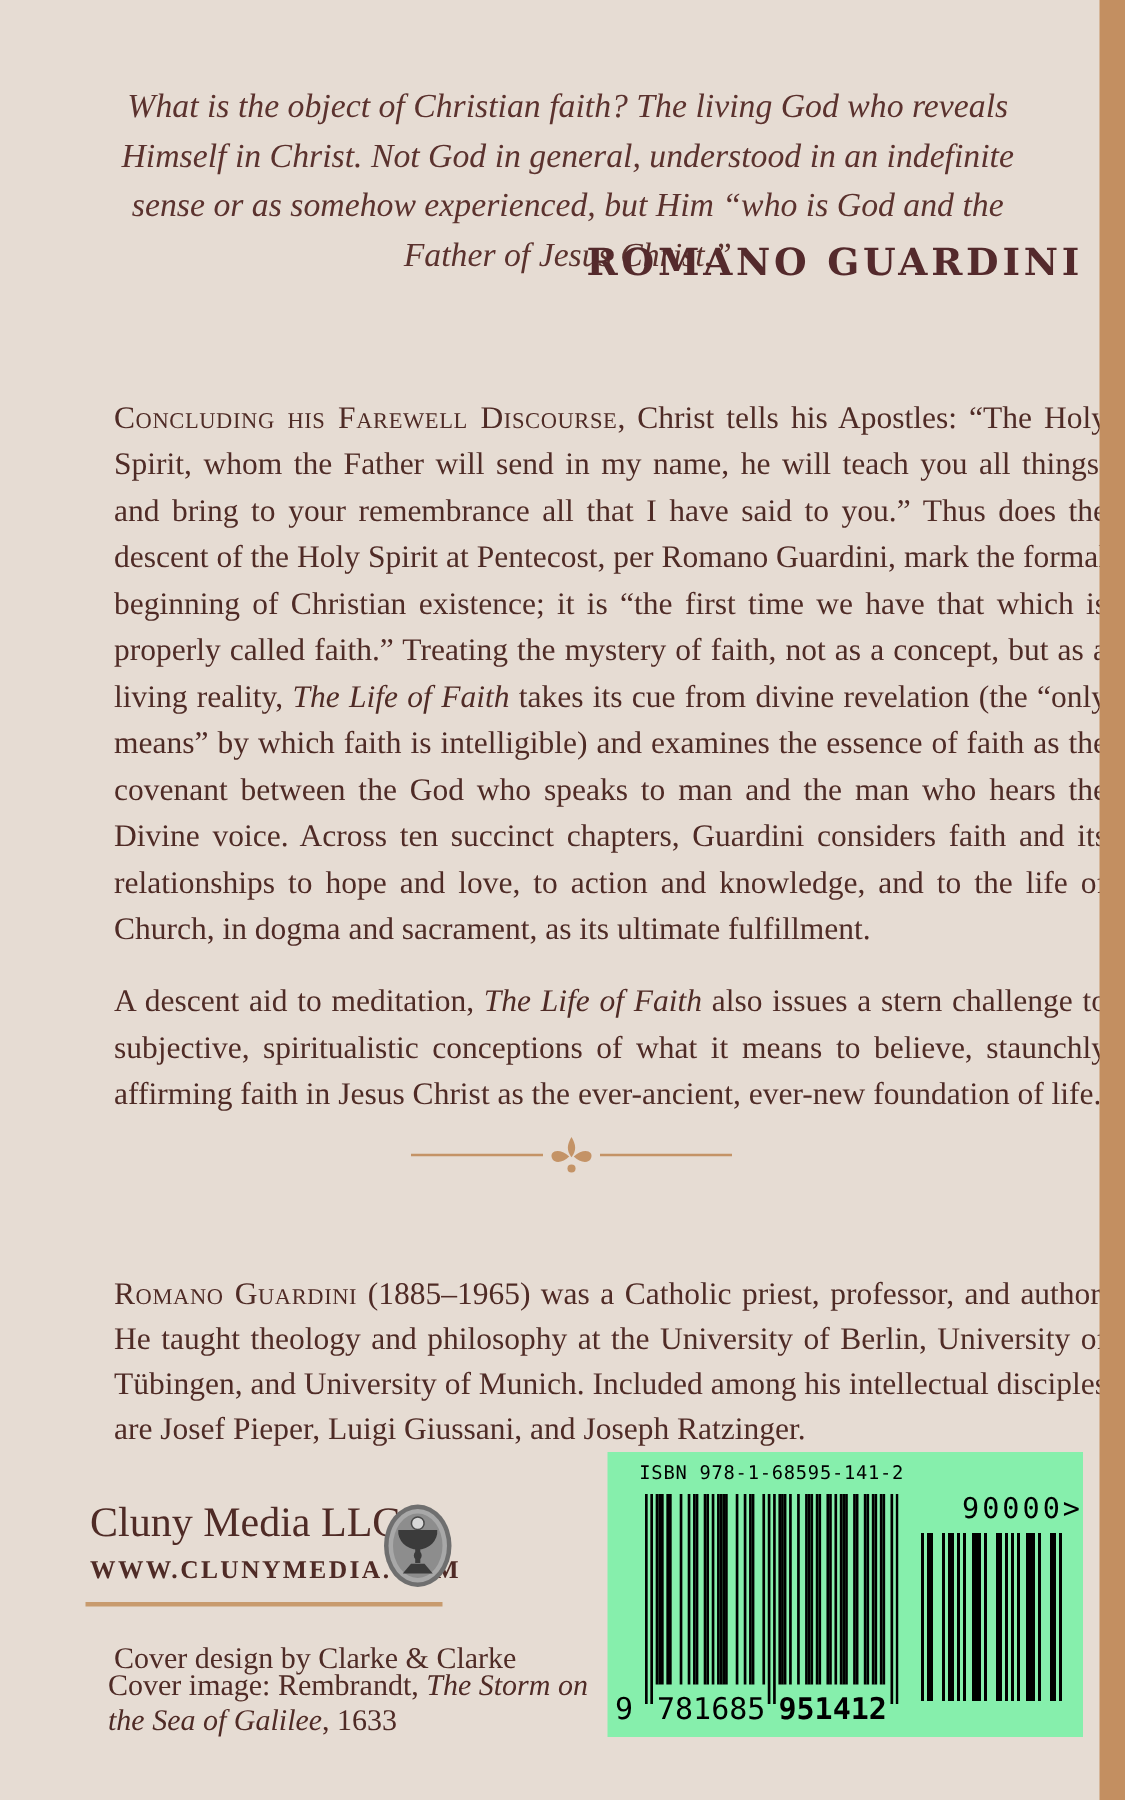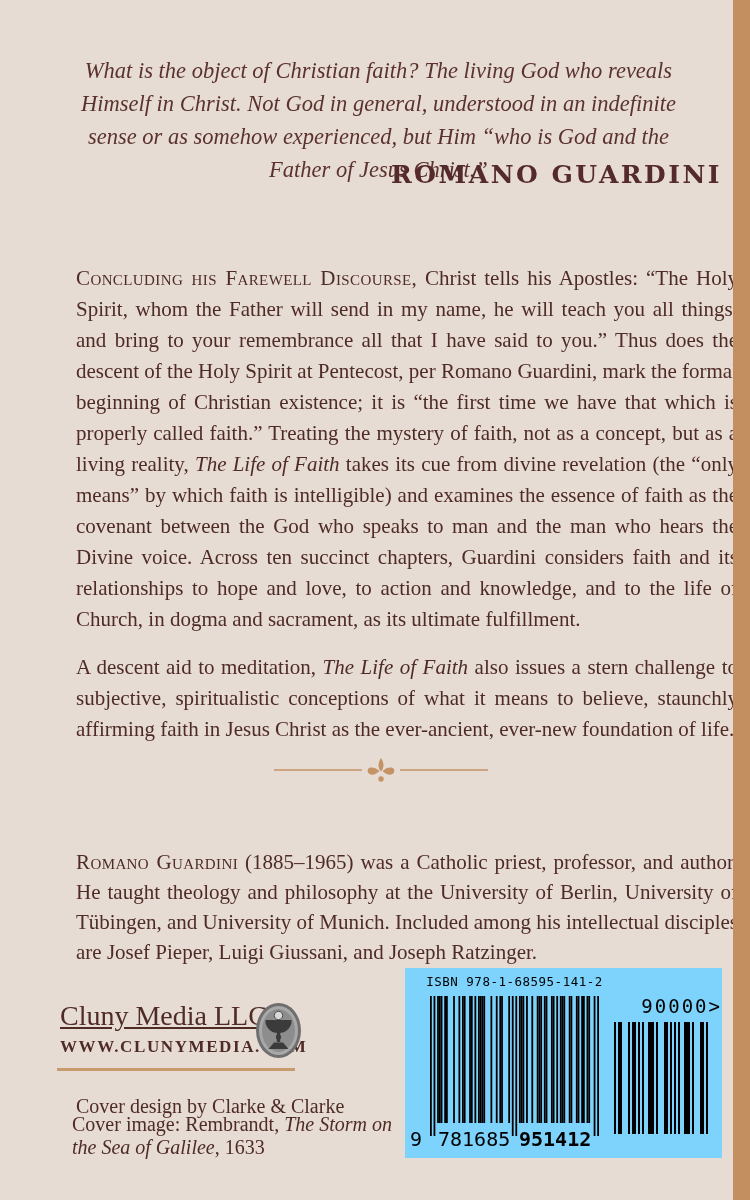--- a/index.html
+++ b/index.html
@@ -17,30 +17,30 @@
         text-align:justify;margin:16px;}
   .p1{top:247px;}
   .p2{top:636px;}
   .bio{top:831px;line-height:30px;}
 
   .italic{font-style:italic;}
   .smallcaps{font-variant:small-caps;letter-spacing:0.4px;}
 
   .ornament{position:absolute;left:262px;top:757px;width:214px;height:28px;}
 
-  .pub-name{position:absolute;left:48px;top:1000px;font-size:28px;text-decoration:underline;}
+  .pub-name{position:absolute;left:48px;top:1000px;font-size:28px;}
   .pub-url{position:absolute;left:48px;top:1037px;font-size:17px;font-weight:700;
            letter-spacing:1.6px;}
   .logo{position:absolute;left:243px;top:1002px;width:47px;height:57px;}
   .credit-divider{position:absolute;left:45px;top:1068px;width:238px;height:3px;background:#c89b6e;}
   .credit-line1{position:absolute;left:48px;top:1079px;font-size:20px;margin:16px;}
   .credit-line2{position:absolute;left:48px;top:1101px;width:322px;font-size:20px;
                 line-height:23px;margin:12px;}
 
-  .barcode-box{position:absolute;left:393px;top:968px;width:317px;height:190px;background:#7dd3fc;}
+  .barcode-box{position:absolute;left:393px;top:968px;width:317px;height:190px;background:#86efac;}
   .isbn-label{position:absolute;left:18px;top:6px;width:183px;text-align:center;
               font-family:"DejaVu Sans Mono",monospace;font-size:12.5px;letter-spacing:0.5px;
               color:#000;white-space:nowrap;}
   .main-bars{position:absolute;left:25px;top:28px;}
   .supp-bars{position:absolute;left:209px;top:54px;}
   .supp-label{position:absolute;left:200px;top:27px;width:117px;text-align:right;
               font-family:"DejaVu Sans Mono",monospace;font-size:19px;letter-spacing:2px;color:#000;}
   .bdigit{position:absolute;top:159px;font-family:"DejaVu Sans Mono",monospace;
           font-size:20px;color:#000;text-align:center;}
   .bd-left{left:0;width:22px;}

